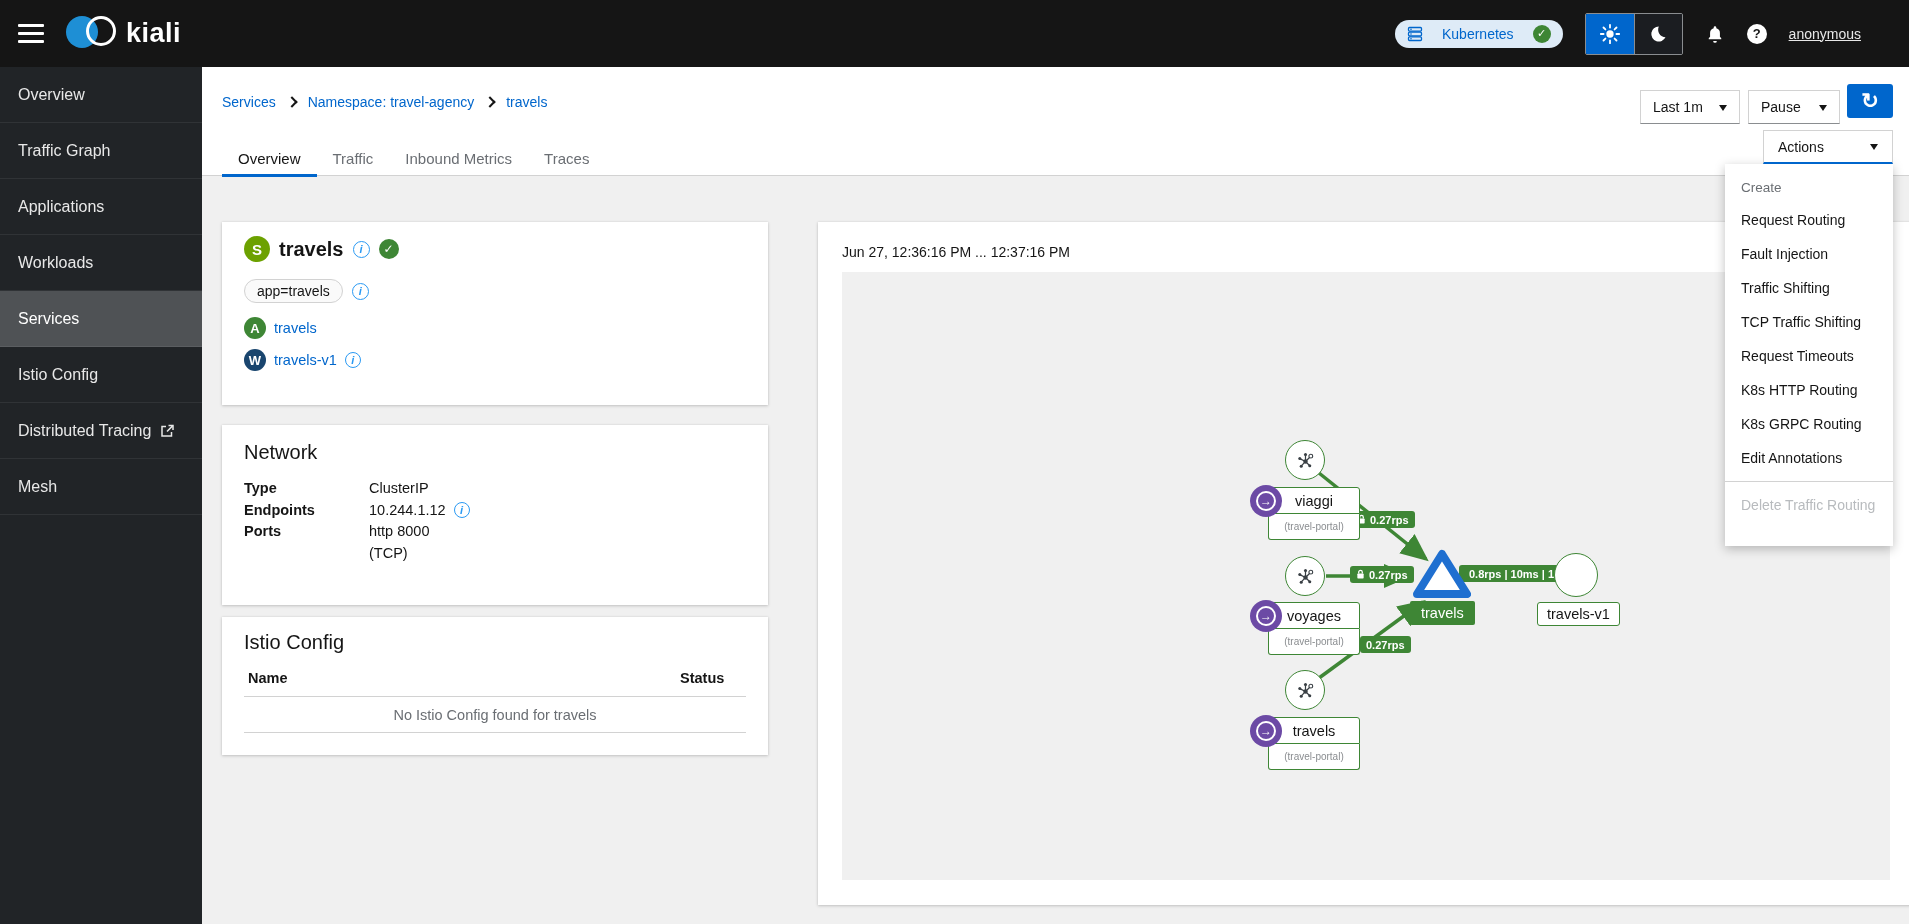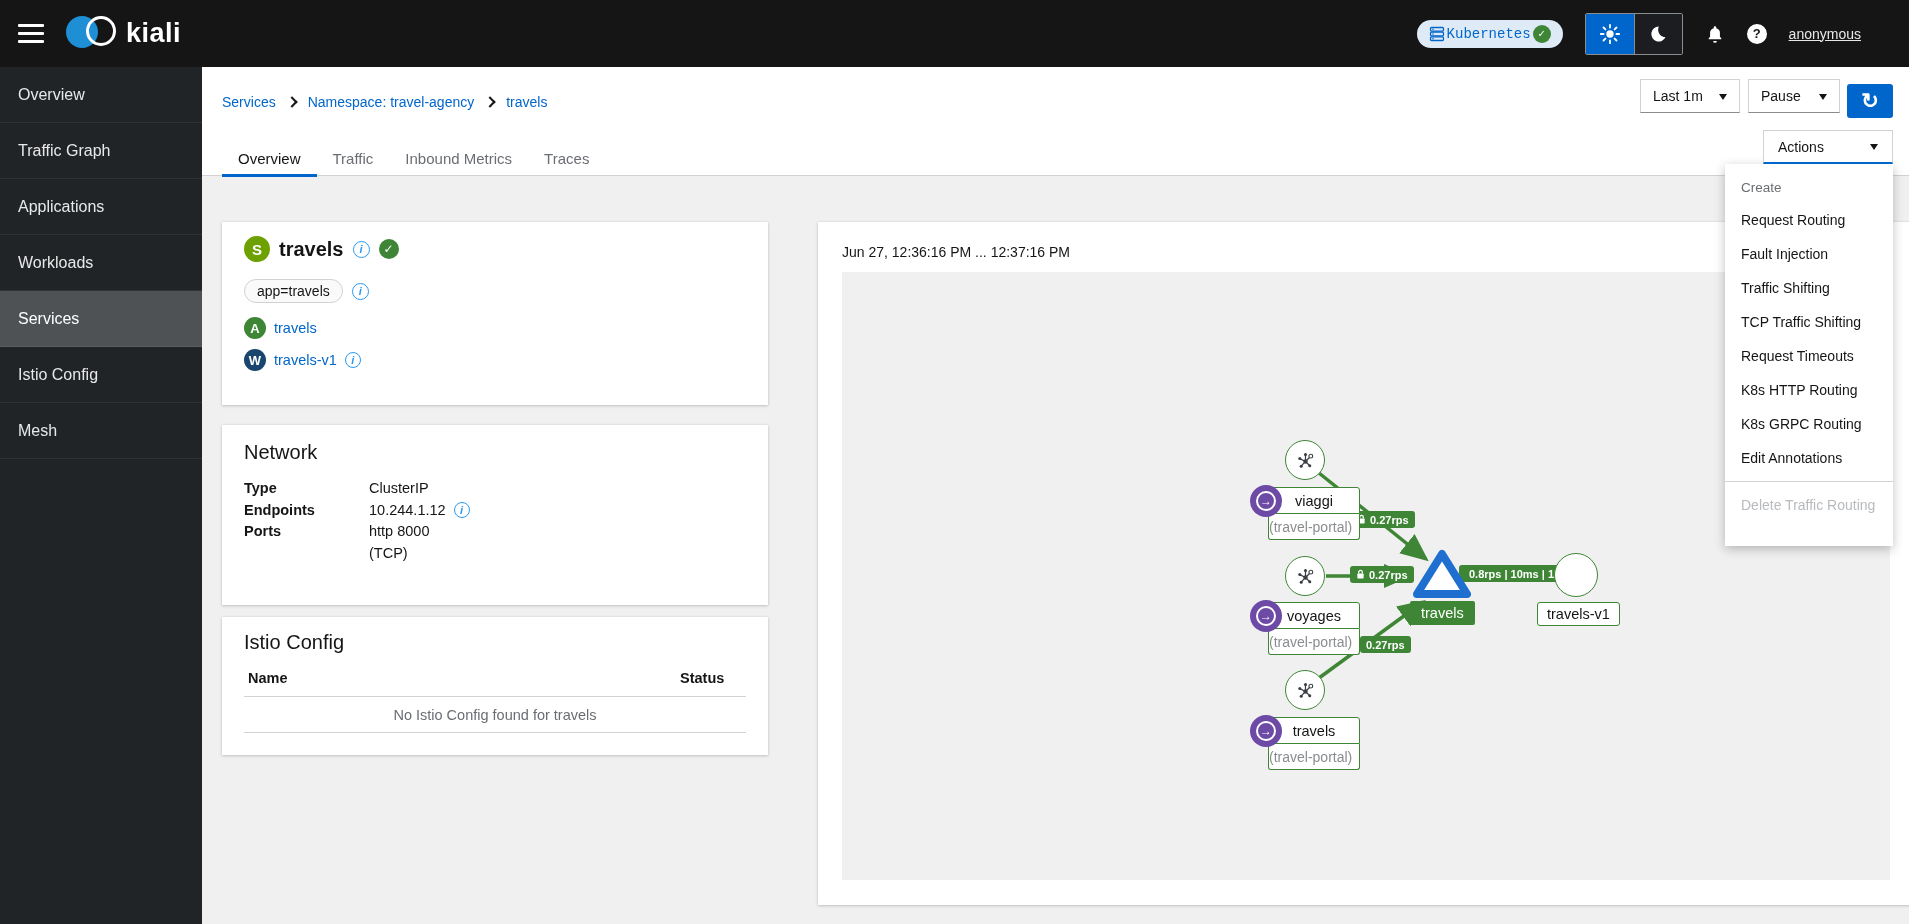--- a/index.html
+++ b/index.html
@@ -11,22 +11,22 @@
     background:#151515; display:flex; align-items:center; z-index:60; }
   .hamburger { margin-left:18px; width:26px; cursor:pointer; }
   .hamburger span { display:block; width:26px; height:3.5px; background:#fff; margin:4.5px 0; border-radius:1px; }
   .brand { display:flex; align-items:center; margin-left:22px; }
   .logo { position:relative; width:58px; height:36px; }
   .logo .c1 { position:absolute; left:0; top:2; width:32px; height:32px; border-radius:50%; background:#1e8fd5; }
   .logo .c2 { position:absolute; left:20px; top:0px; width:30px; height:30px; border-radius:50%;
     border:3.5px solid #fff; background:transparent; }
   .brand-name { color:#fff; font-size:27px; font-weight:700; letter-spacing:.5px; margin-left:2px; }
   .mast-right { margin-left:auto; display:flex; align-items:center; gap:22px; padding-right:48px; }
-  .k8s-badge { display:flex; align-items:center; gap:2px; background:#deebf7; color:#0066cc;
-    font-size:14px; padding:5px 12px; border-radius:16px;font-family:Liberation Mono, monospace; }
+  .k8s-badge { display:flex; align-items:center; gap:19px; background:#deebf7; color:#0066cc;
+    font-size:14px; padding:5px 12px; border-radius:16px; }
   .check { width:18px; height:18px; border-radius:50%; background:#3e8635; color:#fff;
     font-size:11px; font-weight:700; display:inline-flex; align-items:center; justify-content:center; }
   .check::after { content:"✓"; }
   .theme-toggle { display:flex; border:1px solid #8a8d90; border-radius:2px; overflow:hidden; }
   .theme-btn { width:48px; height:40px; display:flex; align-items:center; justify-content:center; cursor:pointer; }
   .theme-btn.light { background:#0066cc; }
   .theme-btn.dark  { background:#1b1d21; border-left:1px solid #8a8d90; }
   .icon-btn { background:none; border:none; cursor:pointer; display:flex; align-items:center; }
   .username { color:#e8e8e8; font-size:14px;text-decoration:underline; }
 
@@ -39,21 +39,21 @@
   
   .main { position:absolute; left:202px; top:67px; width:1707px; height:857px; background:#f0f0f0; }
   .page-head { position:absolute; left:0; top:0; width:1707px; height:109px; background:#fff;
     border-bottom:1px solid #d2d2d2; }
   .breadcrumb { position:absolute; left:20px; top:27px; display:flex; align-items:center; gap:12px;
     font-size:14px; }
   .breadcrumb a { color:#0066cc; text-decoration:none; cursor:pointer; }
   .bsep { width:8px; height:8px; border-right:2.2px solid #151515; border-top:2.2px solid #151515;
     transform:rotate(45deg); margin-top:-1px; }
 
-  .select-toggle { position:absolute; top:12px; height:34px; background:#fff;
+  .select-toggle { position:absolute; top:23px; height:34px; background:#fff;
     border:1px solid #d2d2d2; border-bottom-color:#8a8d90; display:flex; align-items:center;
     justify-content:space-between; padding:0 12px; font-size:14px; color:#151515; cursor:pointer; }
   .caret { width:0; height:0; border:4.5px solid transparent; border-top:6px solid #151515; margin-top:5px; }
   .refresh-btn { position:absolute; left:1645px; top:17px; width:46px; height:34px; background:#0066cc;
     border:none; border-radius:3px; color:#fff; cursor:pointer; display:flex; align-items:center;
     justify-content:center; }
   .sync { font-size:21px; font-weight:700; line-height:1; margin-top:-2px; }
   .sync::after { content:"↻"; }
 
   .actions-toggle { position:absolute; left:1561px; top:63px; width:130px; height:34px; background:#fff;
@@ -103,21 +103,21 @@
   .graph-date { position:absolute; left:24px; top:22px; font-size:14px; color:#151515; }
   .graph-area { position:absolute; left:24px; top:50px; width:1048px; height:608px; background:#f0f0f0; }
   .graph-area svg.edges { position:absolute; left:0; top:0; z-index:1; }
   .gnode { position:absolute; z-index:3; }
   .mesh-circle { width:40px; height:40px; border-radius:50%; background:#fff; border:1.5px solid #3e8635;
     display:flex; align-items:center; justify-content:center; cursor:pointer; }
   .app-group { width:92px; cursor:pointer; }
   .app-box { height:27px; background:#fff; border:1px solid #3e8635; border-radius:3px 3px 0 0;
     display:flex; align-items:center; justify-content:center; font-size:14.5px; color:#151515; }
   .app-sub { height:26px; background:#fff; border:1px solid #3e8635; border-top:none; border-radius:0 0 3px 3px;
-    display:flex; align-items:center; font-size:14px; color:#8a8d90; }
+    display:flex; align-items:center; justify-content:center; font-size:10px; color:#8a8d90; }
   .app-badge { position:absolute; left:-18px; top:-2px; width:32px; height:32px; border-radius:50%;
     background:#6c4aa5; display:flex; align-items:center; justify-content:center; z-index:4; }
   .app-badge-ring { width:20px; height:20px; border:2px solid #fff; border-radius:50%; color:#fff;
     font-size:12px; font-weight:700; display:flex; align-items:center; justify-content:center; }
   .app-badge-ring::after { content:"→"; margin-top:-1px; }
   .tri-node { cursor:pointer; }
   .svc-label { position:absolute; z-index:3; background:#3e8635; color:#fff; font-size:14.5px;
     padding:4px 11px; border-radius:2px; cursor:pointer; }
   .wl-circle { position:absolute; width:44px; height:44px; border-radius:50%; background:#fff;
     border:1.5px solid #3e8635; z-index:3; cursor:pointer; }
@@ -212,20 +212,28 @@
   <div class="nav-item">
       <span>Workloads</span>
     </div>
   <div class="nav-item active">
       <span>Services</span>
     </div>
   <div class="nav-item">
       <span>Istio Config</span>
     </div>
   <div class="nav-item">
+    <span>Distributed Tracing</span>
+    <svg width="14" height="14" viewBox="0 0 14 14">
+      <path d="M6 2.5H2v9.5h9.5V8" fill="none" stroke="#e8e8e8" stroke-width="1.5"></path>
+      <path d="M8.5 1.5H13V6" fill="none" stroke="#e8e8e8" stroke-width="1.5"></path>
+      <line x1="12.6" y1="1.9" x2="7" y2="7.5" stroke="#e8e8e8" stroke-width="1.5"></line>
+    </svg>
+  </div>
+  <div class="nav-item">
       <span>Mesh</span>
     </div>
 </nav>
 
 <div class="main">
   <div class="page-head">
     <div class="breadcrumb">
       <a>Services</a>
       <span class="bsep"></span>
       <a>Namespace: travel-agency</a>

